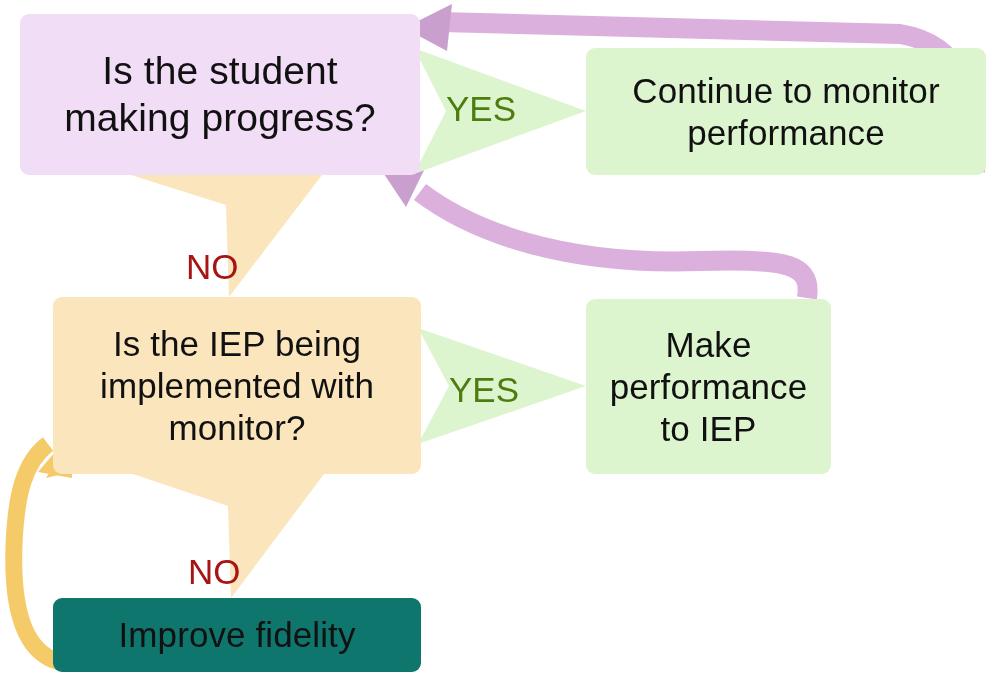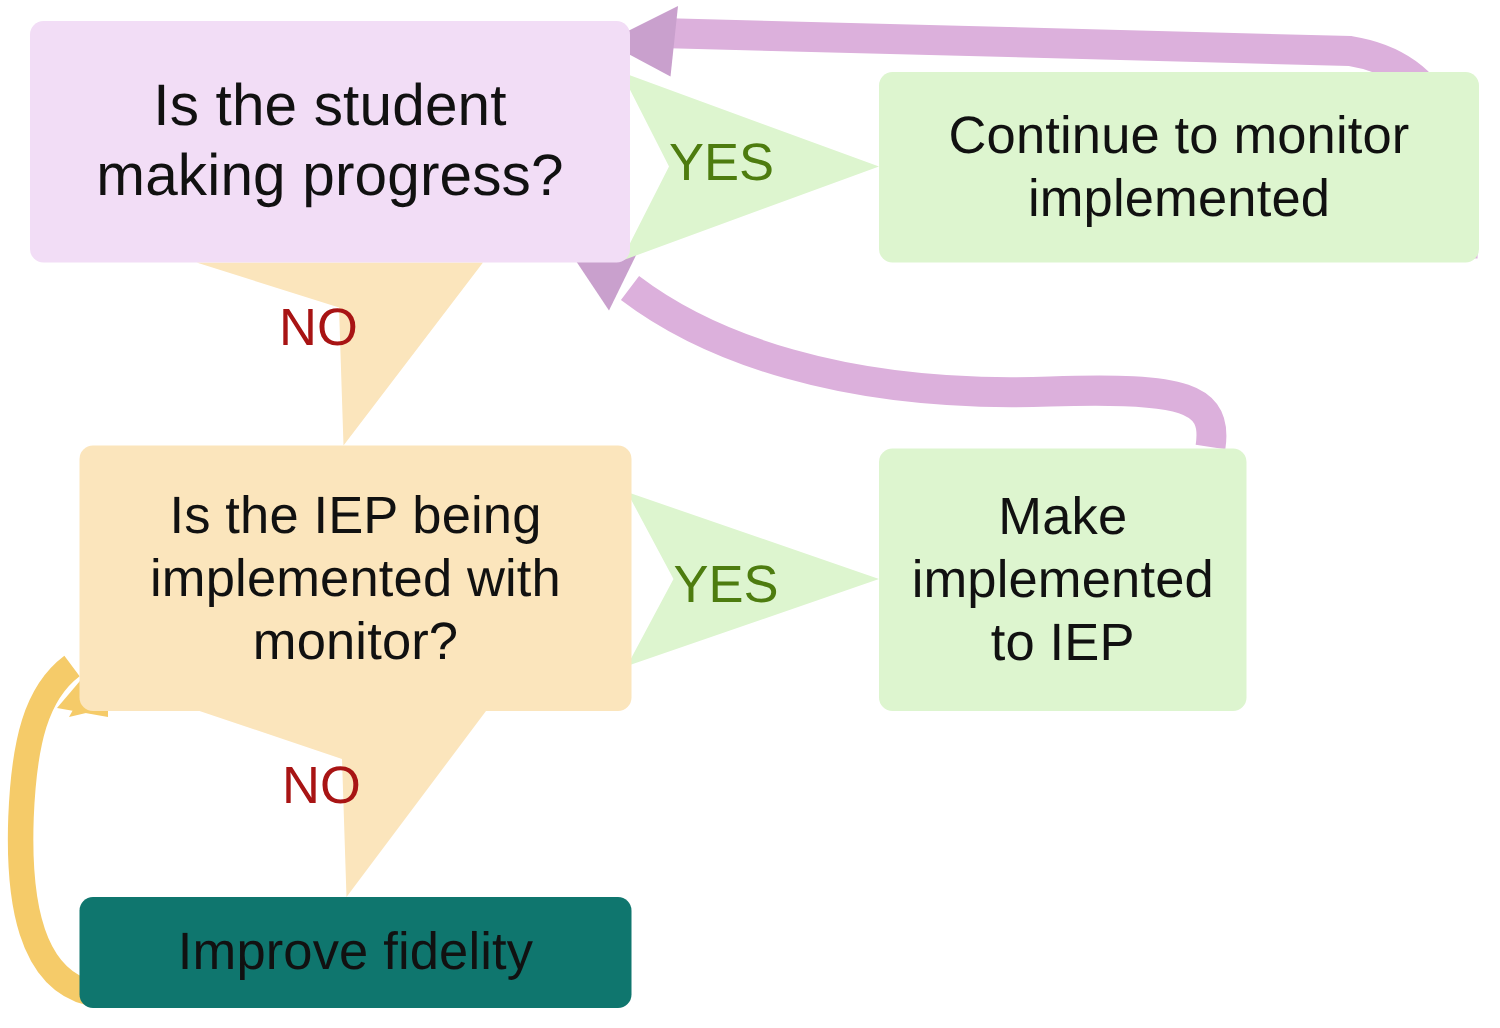--- a/index.html
+++ b/index.html
@@ -97,20 +97,21 @@
     pointer-events: none;
     white-space: nowrap;
   }
   .label-yes {
     color: #4d7c0f;
     font-size: 35px;
   }
   .label-no {
     color: #a81414;
     font-size: 35px;
+    margin-top: 48px;
   }
   .label-yes-1 { left: 446px; top: 89px; }
   .label-no-1  { left: 186px; top: 199px; }
   .label-yes-2 { left: 449px; top: 370px; }
   .label-no-2  { left: 188px; top: 504px; }
 </style>
 </head>
 <body>
 
 <div id="canvas">
@@ -150,32 +151,32 @@
     </g>
   </svg>
 
   <div class="node node-decision-progress">
     <span class="node-text">Is the student
 making progress?</span>
   </div>
 
   <div class="node node-monitor">
     <span class="node-text">Continue to monitor
-implemented</span>
+performance</span>
   </div>
 
   <div class="node node-decision-fidelity">
     <span class="node-text">Is the IEP being
 implemented with
 monitor?</span>
   </div>
 
   <div class="node node-adjustments">
     <span class="node-text">Make
-implemented
+performance
 to IEP</span>
   </div>
 
   <div class="node node-improve">
     <span class="node-text">Improve fidelity</span>
   </div>
 
   <div class="edge-label label-yes label-yes-1">YES</div>
 
   <div class="edge-label label-no label-no-1">NO</div>

